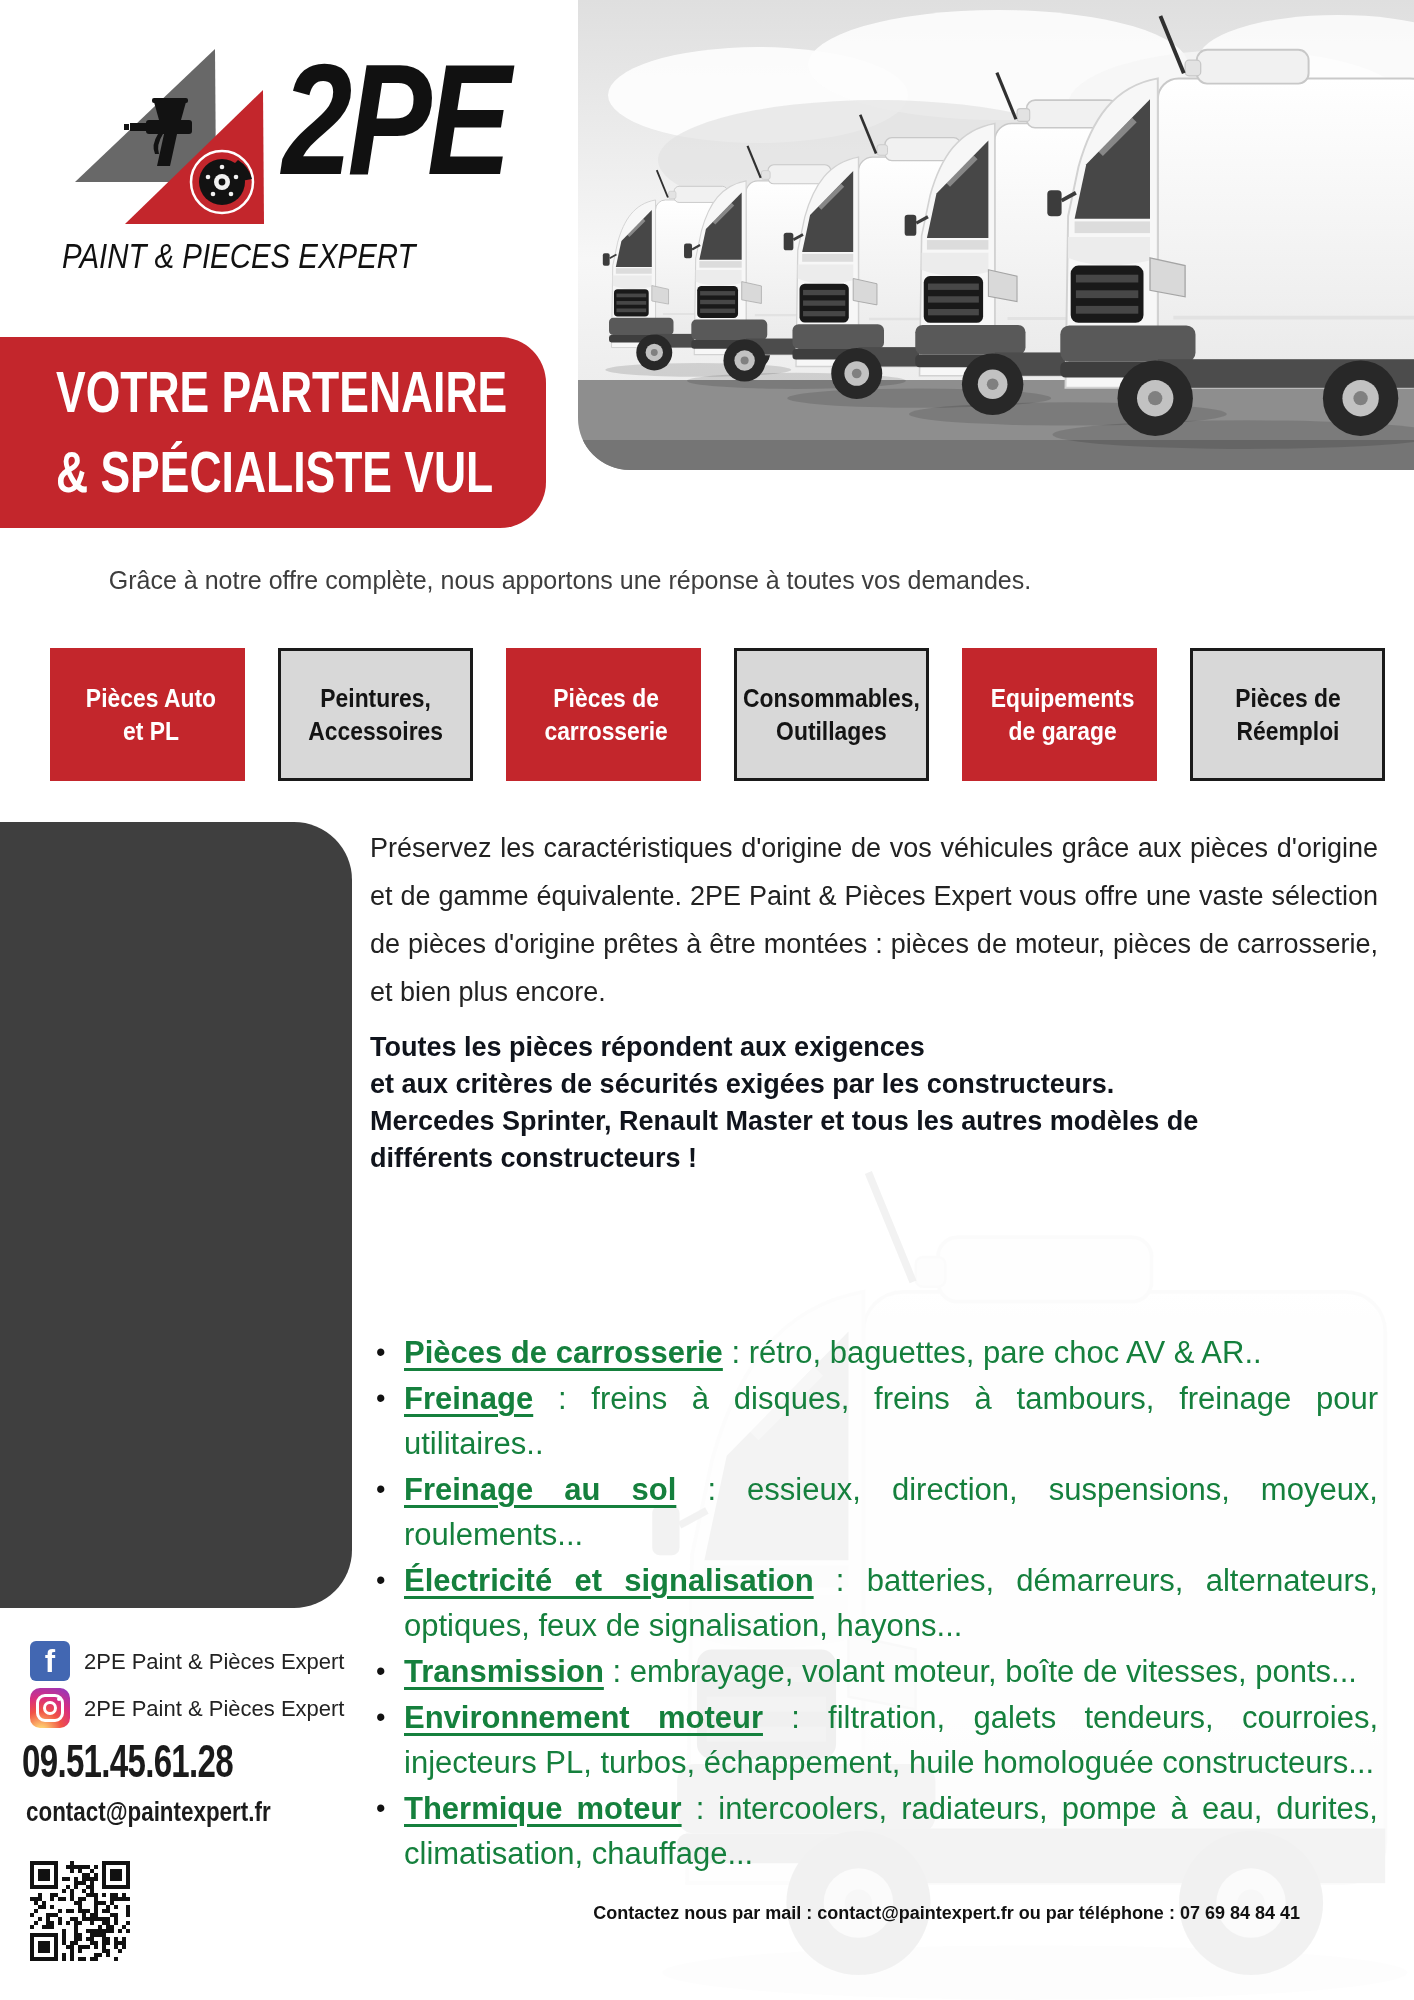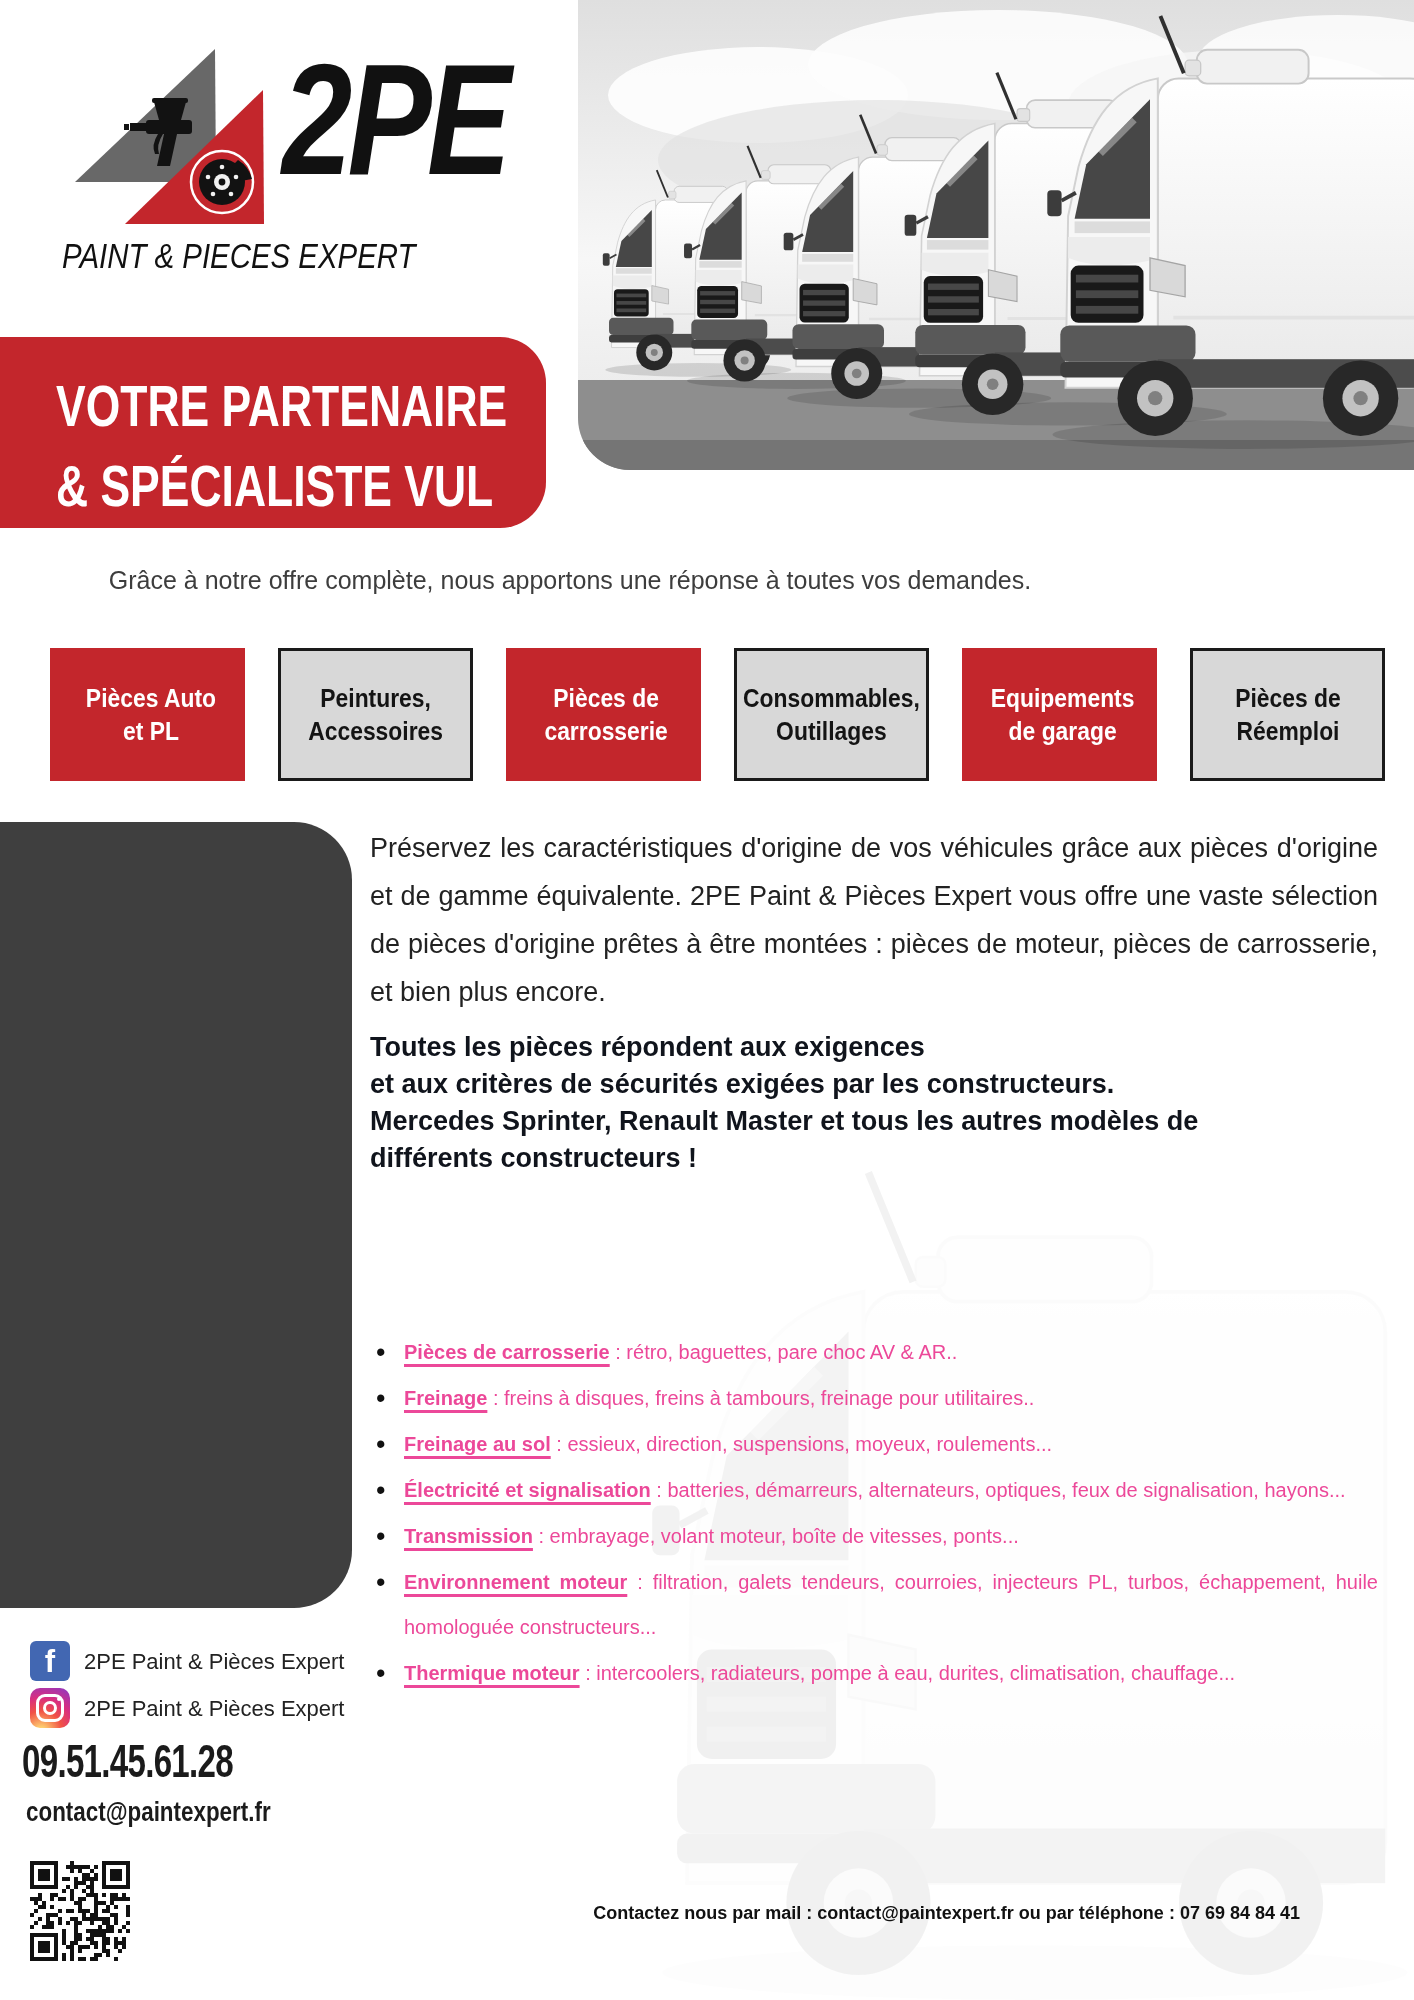--- a/index.html
+++ b/index.html
@@ -15,21 +15,21 @@
   .brand-sub{position:absolute;left:62px;top:236px;font-size:35px;font-weight:normal;
       font-style:italic;color:#111;}
   .brand-sub .cond{transform:scaleX(.84);}
 
   
   .hero-photo{position:absolute;left:578px;top:0;width:836px;height:470px;
       border-bottom-left-radius:52px;overflow:hidden;}
 
   
   .banner{position:absolute;left:0;top:337px;width:546px;height:191px;background:#c3262c;
-      border-radius:0 46px 46px 0;color:#fff;padding-top:29px;box-sizing:border-box;z-index:3;}
+      border-radius:0 46px 46px 0;color:#fff;padding-top:15px;box-sizing:border-box;z-index:3;}
   .banner .bline{display:block;margin-left:56px;font-size:57px;line-height:80px;font-weight:bold;}
   .banner .cond{transform:scaleX(.78);}
 
   
   .tagline{position:absolute;left:0;top:566px;width:1140px;text-align:center;
       font-size:25px;color:#3d3d3d;}
 
   
   .cat{position:absolute;top:648px;width:195px;height:133px;display:flex;align-items:center;
       justify-content:center;text-align:center;font-weight:bold;font-size:26px;line-height:33px;
@@ -61,22 +61,22 @@
   .email-big{position:absolute;left:26px;top:1796px;font-size:28px;font-weight:bold;color:#1b1b1b;}
   .email-big .cond{transform:scaleX(.80);}
 
   
   .content{position:absolute;left:370px;width:1008px;z-index:2;}
   .intro{top:824px;font-size:27px;line-height:48px;text-align:justify;color:#222;}
   .highlight{top:1029px;font-size:27px;line-height:37px;font-weight:bold;
       white-space:pre-line;color:#10141c;}
   .para2{top:1243px;font-size:27px;line-height:45px;text-align:justify;color:#222;}
   ul.bullets{position:absolute;left:370px;top:1330px;width:1008px;margin:0;padding:0;list-style:none;}
-  ul.bullets li{position:relative;padding-left:34px;font-size:20px;line-height:45px;
-      text-align:justify;color:#ec4899;margin-bottom:1px;}
+  ul.bullets li{position:relative;padding-left:34px;font-size:31px;line-height:45px;
+      text-align:justify;color:#15803d;margin-bottom:1px;}
   ul.bullets li::before{content:"•";position:absolute;left:6px;top:0;font-size:27px;color:#111;}
   .term{font-weight:bold;text-decoration:underline;text-decoration-thickness:2.5px;text-underline-offset:5px;}
 
   
   .watermark{position:absolute;left:600px;top:1160px;width:820px;height:845px;opacity:.06;z-index:0;}
 
   
   .qr{position:absolute;left:30px;top:1859px;width:100px;height:104px;background:#fff;}
   .footer-line{position:absolute;left:130px;top:1903px;width:1170px;text-align:right;
       font-size:18px;font-weight:bold;color:#111;}

